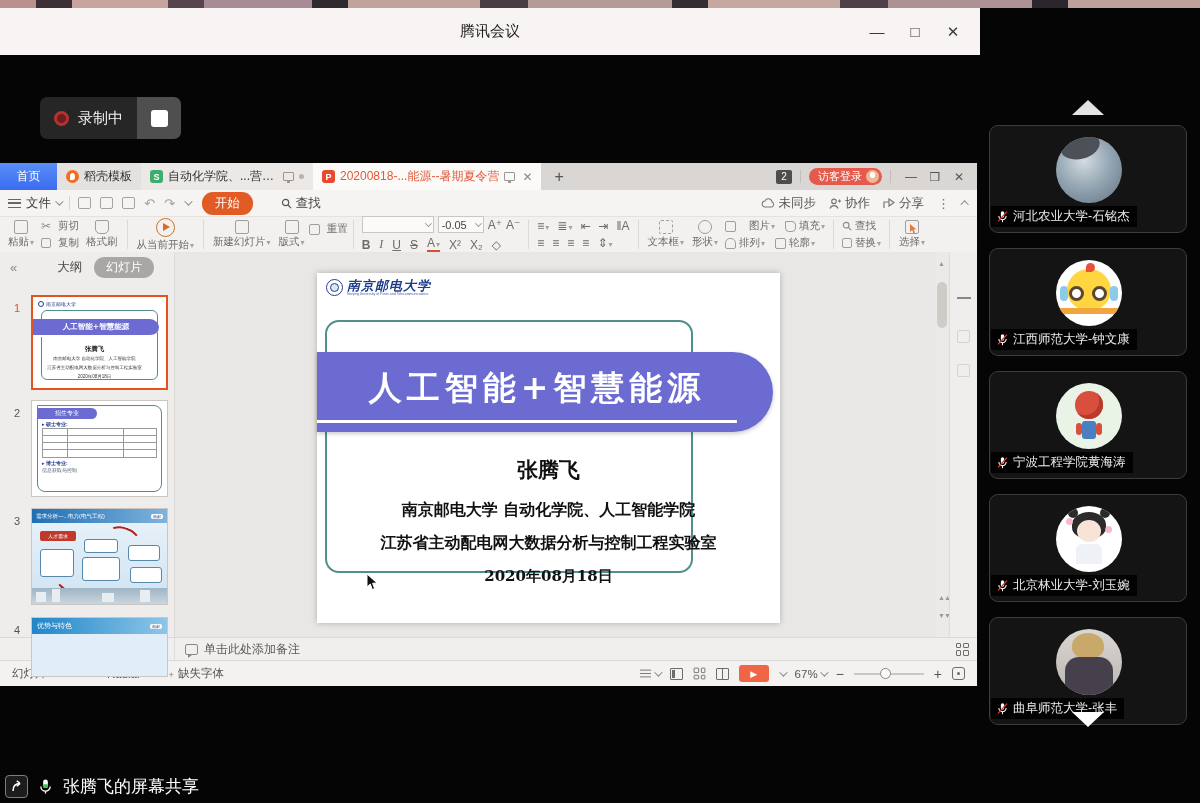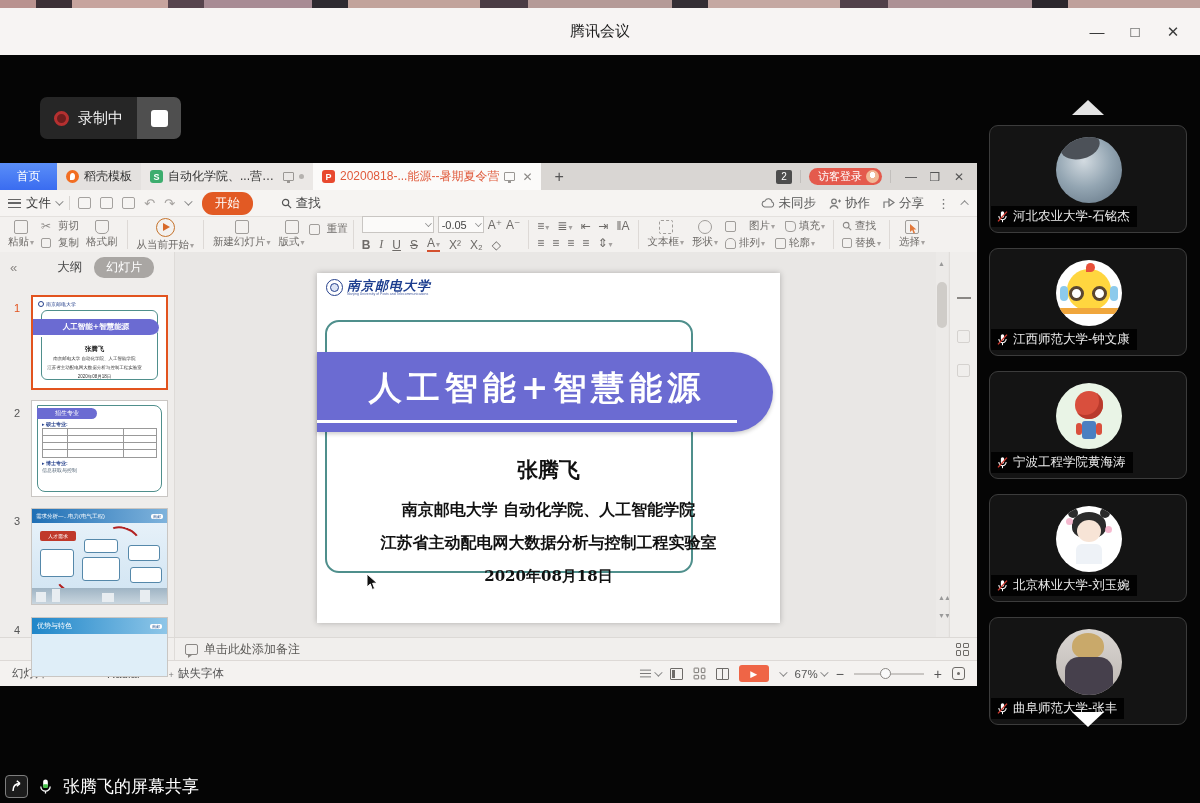--- a/index.html
+++ b/index.html
@@ -7,21 +7,21 @@
   body { position:relative; background:#050505; overflow:hidden;
          font-family:"Liberation Sans","DejaVu Sans",sans-serif; }
 
   
   .top-strip { position:absolute; left:0; top:0; width:1200px; height:8px;
     background:linear-gradient(90deg,#b9928f 0 3%,#3c3036 3% 6%,#c7a49e 6% 14%,#57444d 14% 17%,
       #a88b94 17% 26%,#2e2a30 26% 29%,#c2a39b 29% 40%,#4a3c44 40% 44%,#b59a97 44% 56%,
       #342e34 56% 59%,#c5a8a2 59% 70%,#514049 70% 74%,#ad9195 74% 86%,#2b262c 86% 89%,#bfa09b 89% 100%); }
 
   
-  .titlebar { position:absolute; left:0; top:8px; width:1200px; height:47px; background:#f7f4f3;
+  .titlebar { position:absolute; left:0; top:8px; width:980px; height:47px; background:#f7f4f3;
     display:flex; align-items:center; justify-content:center; }
   .titlebar .title { font-size:15px; color:#1b1b1b; }
   .win-ctrls { position:absolute; right:8px; top:0; height:100%; display:flex; align-items:center; }
   .win-ctrls span { width:38px; text-align:center; font-size:15px; color:#3a3a3a; cursor:default; }
 
   
   .rec-pill { position:absolute; left:40px; top:97px; height:42px; display:flex; border-radius:7px; overflow:hidden; }
   .rec-left { background:#262626; display:flex; align-items:center; gap:9px; padding:0 14px; }
   .rec-dot { width:15px; height:15px; border-radius:50%; border:3px solid #b53030; background:#6e1d1d; }
   .rec-label { color:#f2f2f2; font-size:15px; }

